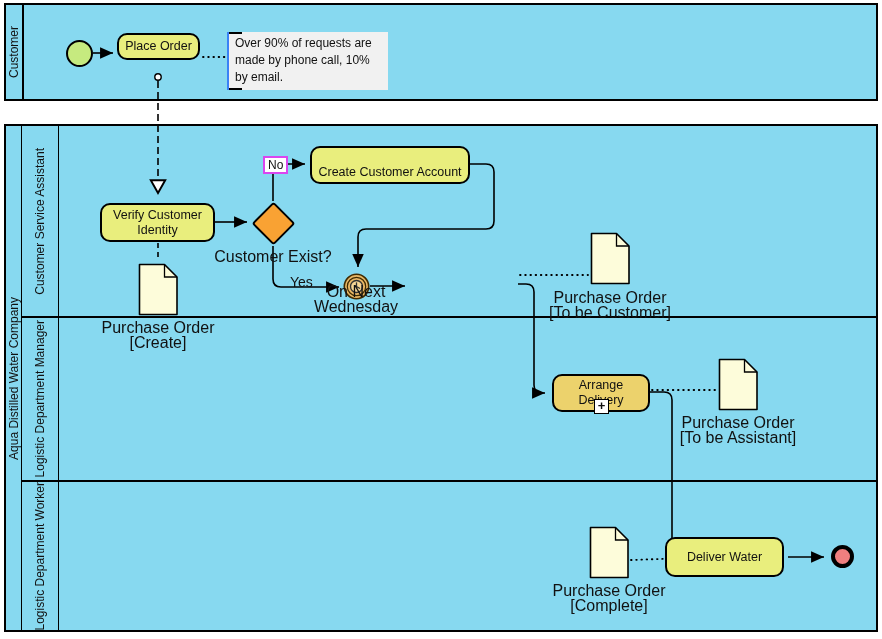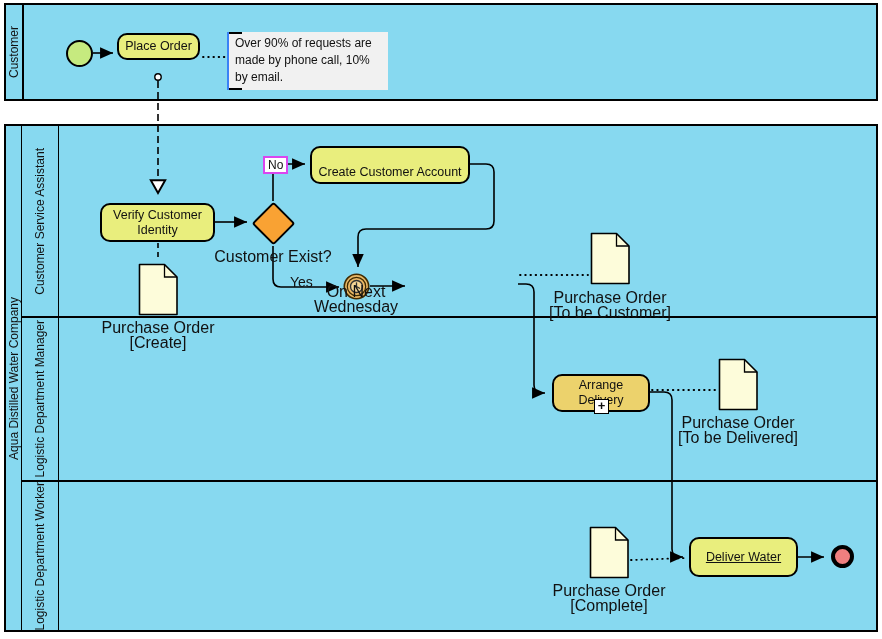--- a/index.html
+++ b/index.html
@@ -138,21 +138,21 @@
   </div>
   <div class="task" style="left:310px;top:146px;width:160px;height:38px;align-items:flex-end;">
     <span>Create Customer Account</span>
   </div>
   <div class="task gold" style="left:552px;top:374px;width:98px;height:38px;">
     <span>Arrange Delivery</span>
   </div>
   <div id="plus-box">
     <span>+</span>
   </div>
-  <div class="task" style="left:689px;top:537px;width:109px;height:40px;text-decoration:underline;">
+  <div class="task" style="left:665px;top:537px;width:119px;height:40px;">
     <span>Deliver Water</span>
   </div>
 
   <div id="annotation">
     <span>Over 90% of requests are made by phone call, 10% by email.</span>
   </div>
 
   <svg class="doc" style="left:138px;top:263px;pointer-events:auto;" width="41" height="53" viewBox="0 0 41 53">
     <path d="M1.5,1.5 H26.5 L39,14 V51.5 H1.5 Z" fill="var(--document_fill)" stroke="#000" stroke-width="1.6" stroke-linejoin="round"></path>
     <path d="M26.5,1.5 V14 H39" fill="none" stroke="#000" stroke-width="1.3"></path>
@@ -173,21 +173,21 @@
   <div class="doc-label" style="left:88px;top:320px;width:140px;">
     <div>Purchase Order</div>
       <div>[Create]</div>
   </div>
   <div class="doc-label" style="left:540px;top:290px;width:140px;">
     <div>Purchase Order</div>
       <div>[To be Customer]</div>
   </div>
   <div class="doc-label" style="left:668px;top:415px;width:140px;">
     <div>Purchase Order</div>
-      <div>[To be Delivered]</div>
+      <div>[To be Assistant]</div>
   </div>
   <div class="doc-label" style="left:539px;top:583px;width:140px;">
     <div>Purchase Order</div>
       <div>[Complete]</div>
   </div>
 
   <div class="flow-label" style="left:203px;top:249px;width:140px;">
     <span>Customer Exist?</span>
   </div>
   <div id="lbl-no"><span>No</span></div>

